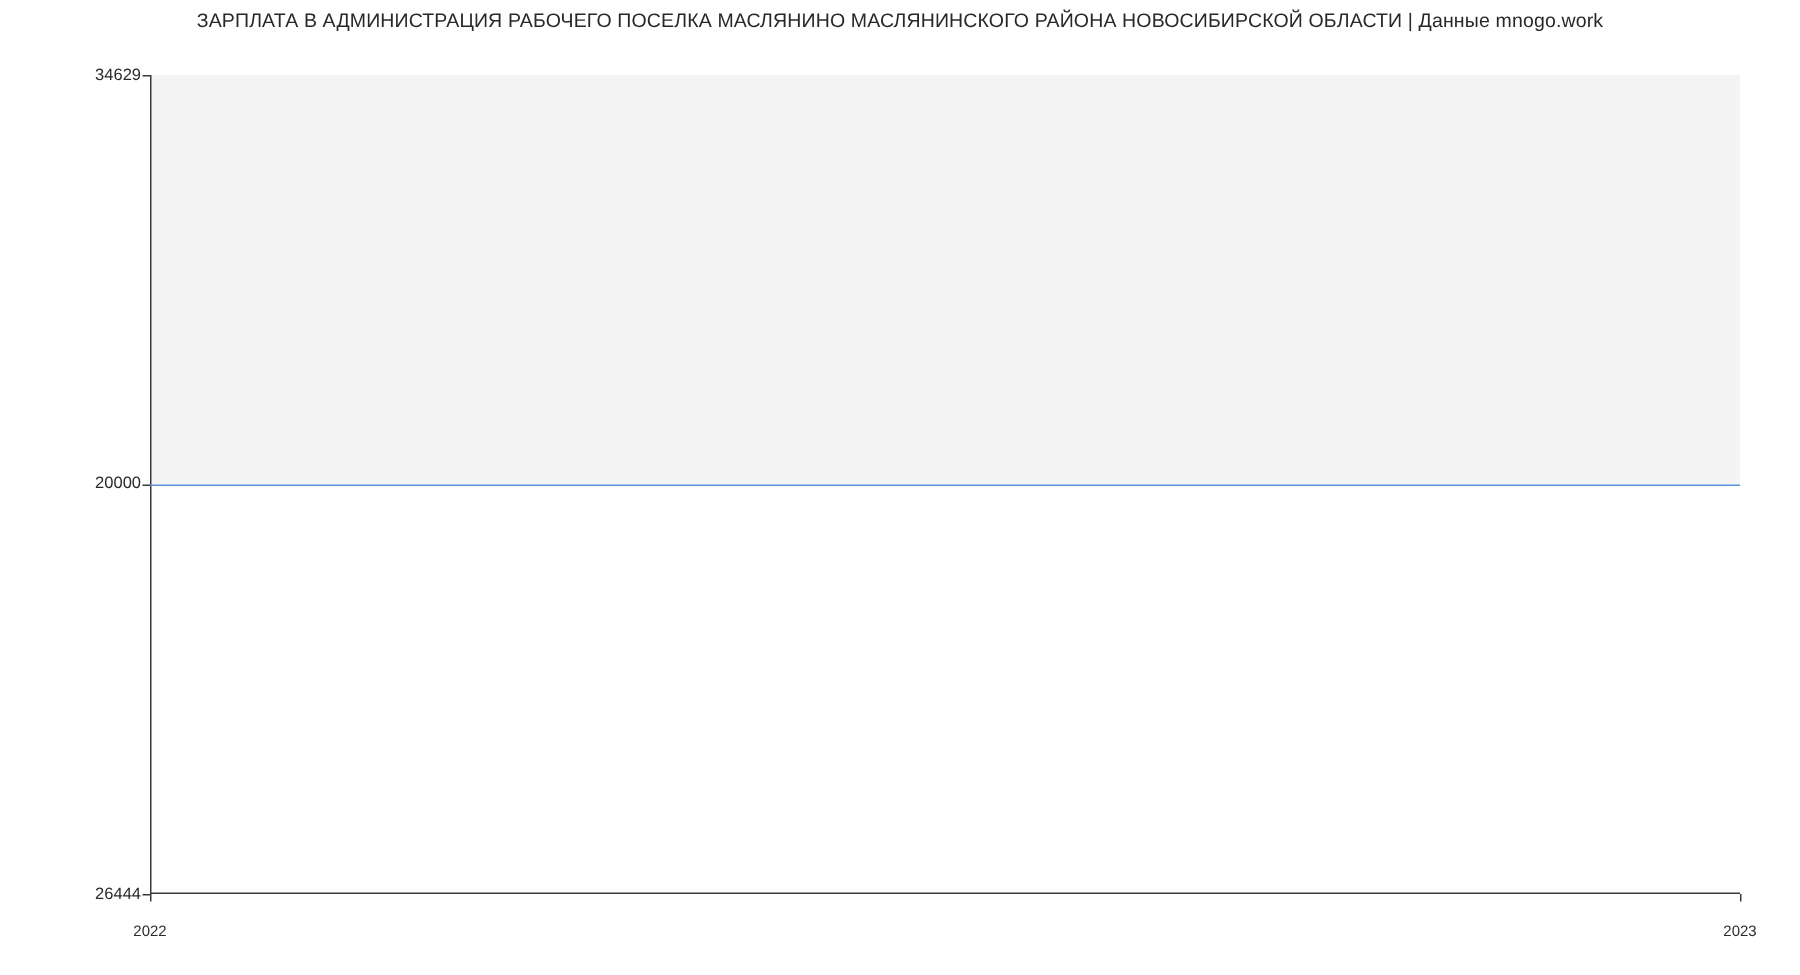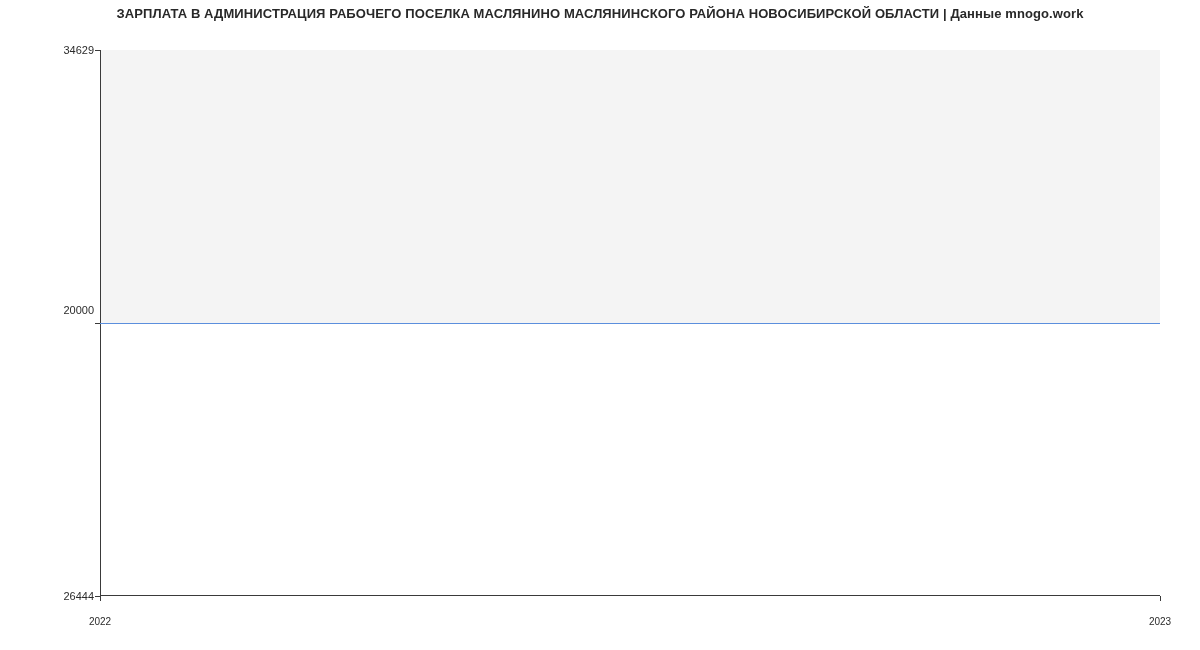--- a/index.html
+++ b/index.html
@@ -16,21 +16,21 @@
     width: 1200px;
     height: 650px;
   }
   .title {
     position: absolute;
     top: 6px;
     left: 0;
     width: 1200px;
     text-align: center;
     font-size: 13px;
-    font-weight: 700;
+    font-weight: 400;
     letter-spacing: 0.1px;
   }
   .plot {
     position: absolute;
     left: 100px;
     top: 50px;
     width: 1060px;
     height: 546px;
   }
   .plot-bg-top {
@@ -113,21 +113,21 @@
   }
 </style>
 </head>
 <body>
 
 <div class="wrap">
 
   <div class="title">ЗАРПЛАТА В АДМИНИСТРАЦИЯ РАБОЧЕГО ПОСЕЛКА МАСЛЯНИНО МАСЛЯНИНСКОГО РАЙОНА НОВОСИБИРСКОЙ ОБЛАСТИ | Данные mnogo.work</div>
 
   <div class="y-tick" style="top:50px;">34629</div>
-  <div class="y-tick" style="top:310px;margin-left:36px;">20000</div>
+  <div class="y-tick" style="top:322px;margin-left:36px;">20000</div>
   <div class="y-tick" style="top:596px;">26444</div>
 
   <div class="x-tick" style="left:100px;">2022</div>
   <div class="x-tick" style="left:1160px;">2023</div>
 
   <div class="plot">
     <div class="plot-bg-top"></div>
     <div class="plot-bg-bottom"></div>
 
     <div class="y-tick-mark" style="top:0;"></div>

